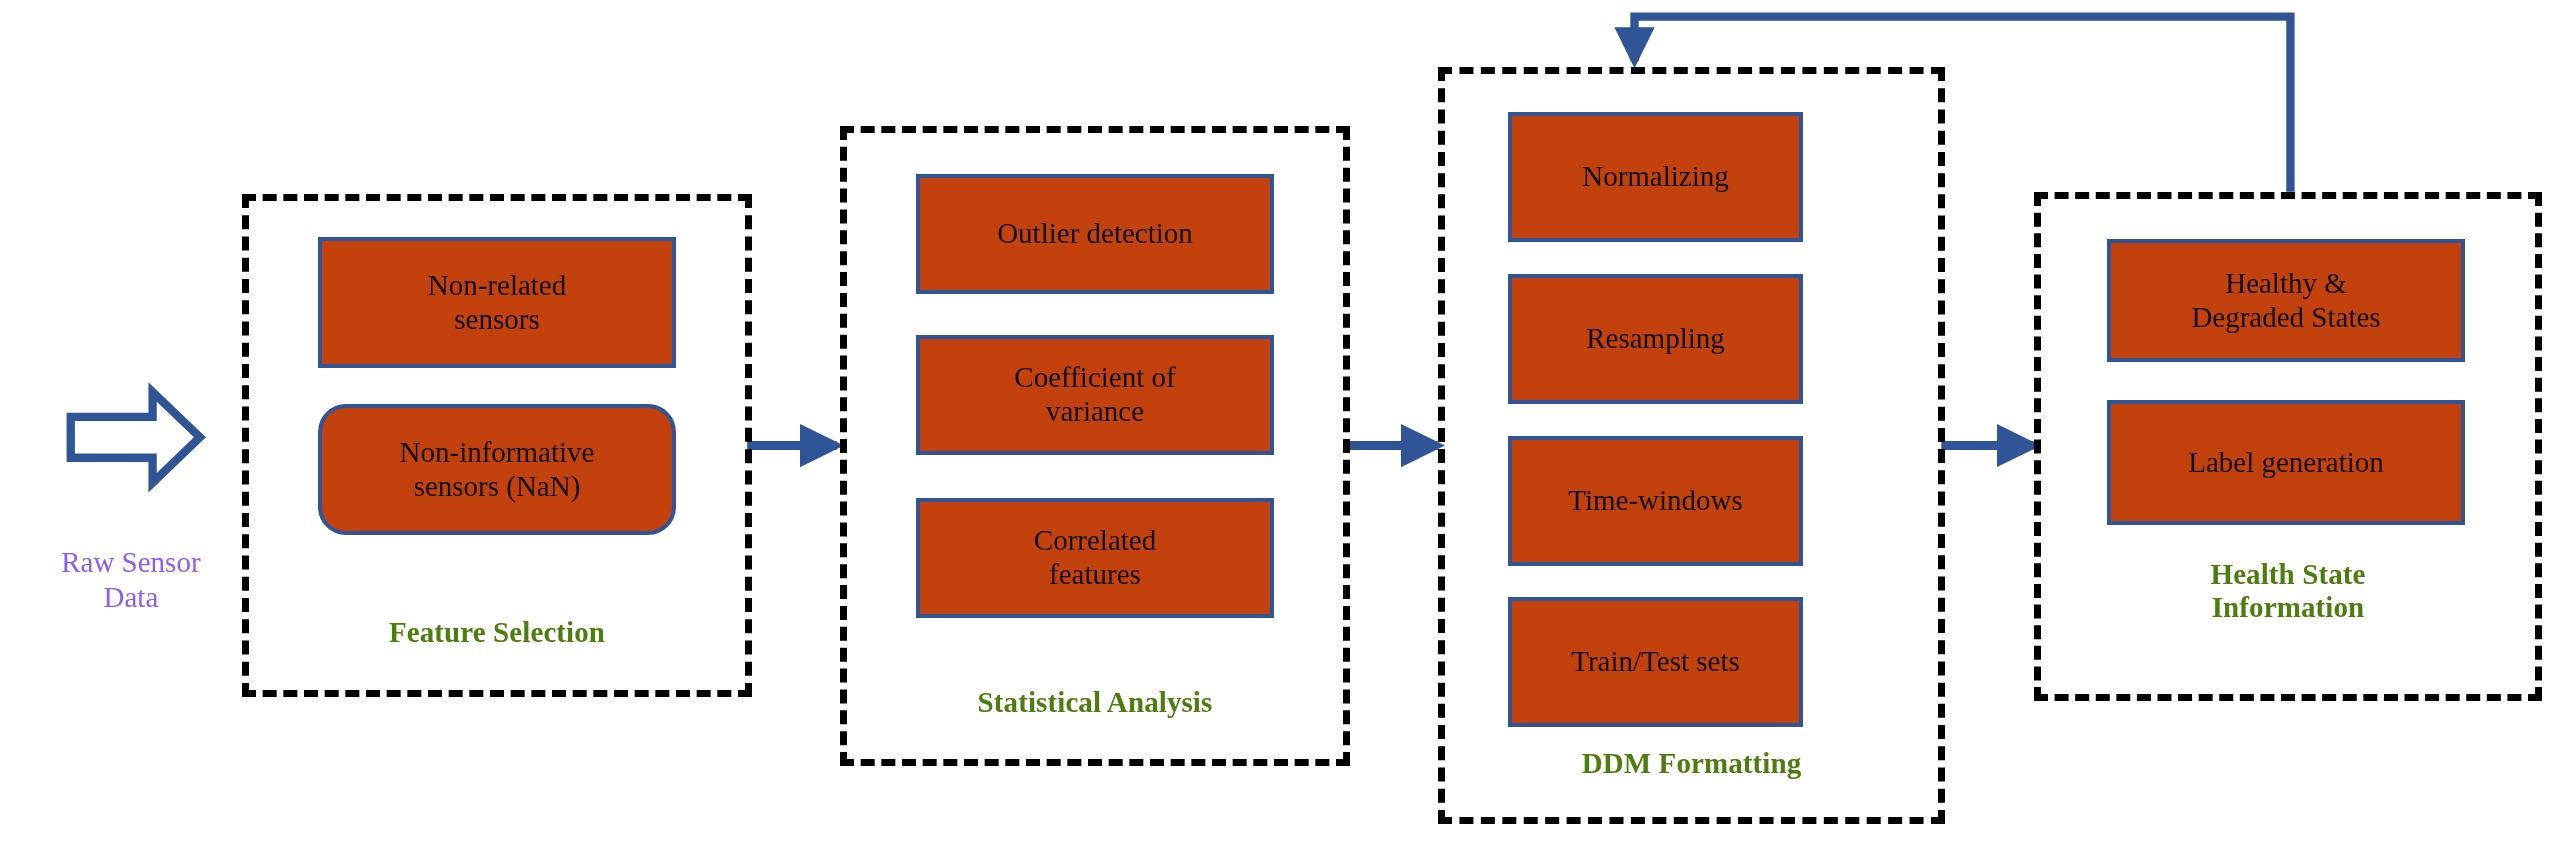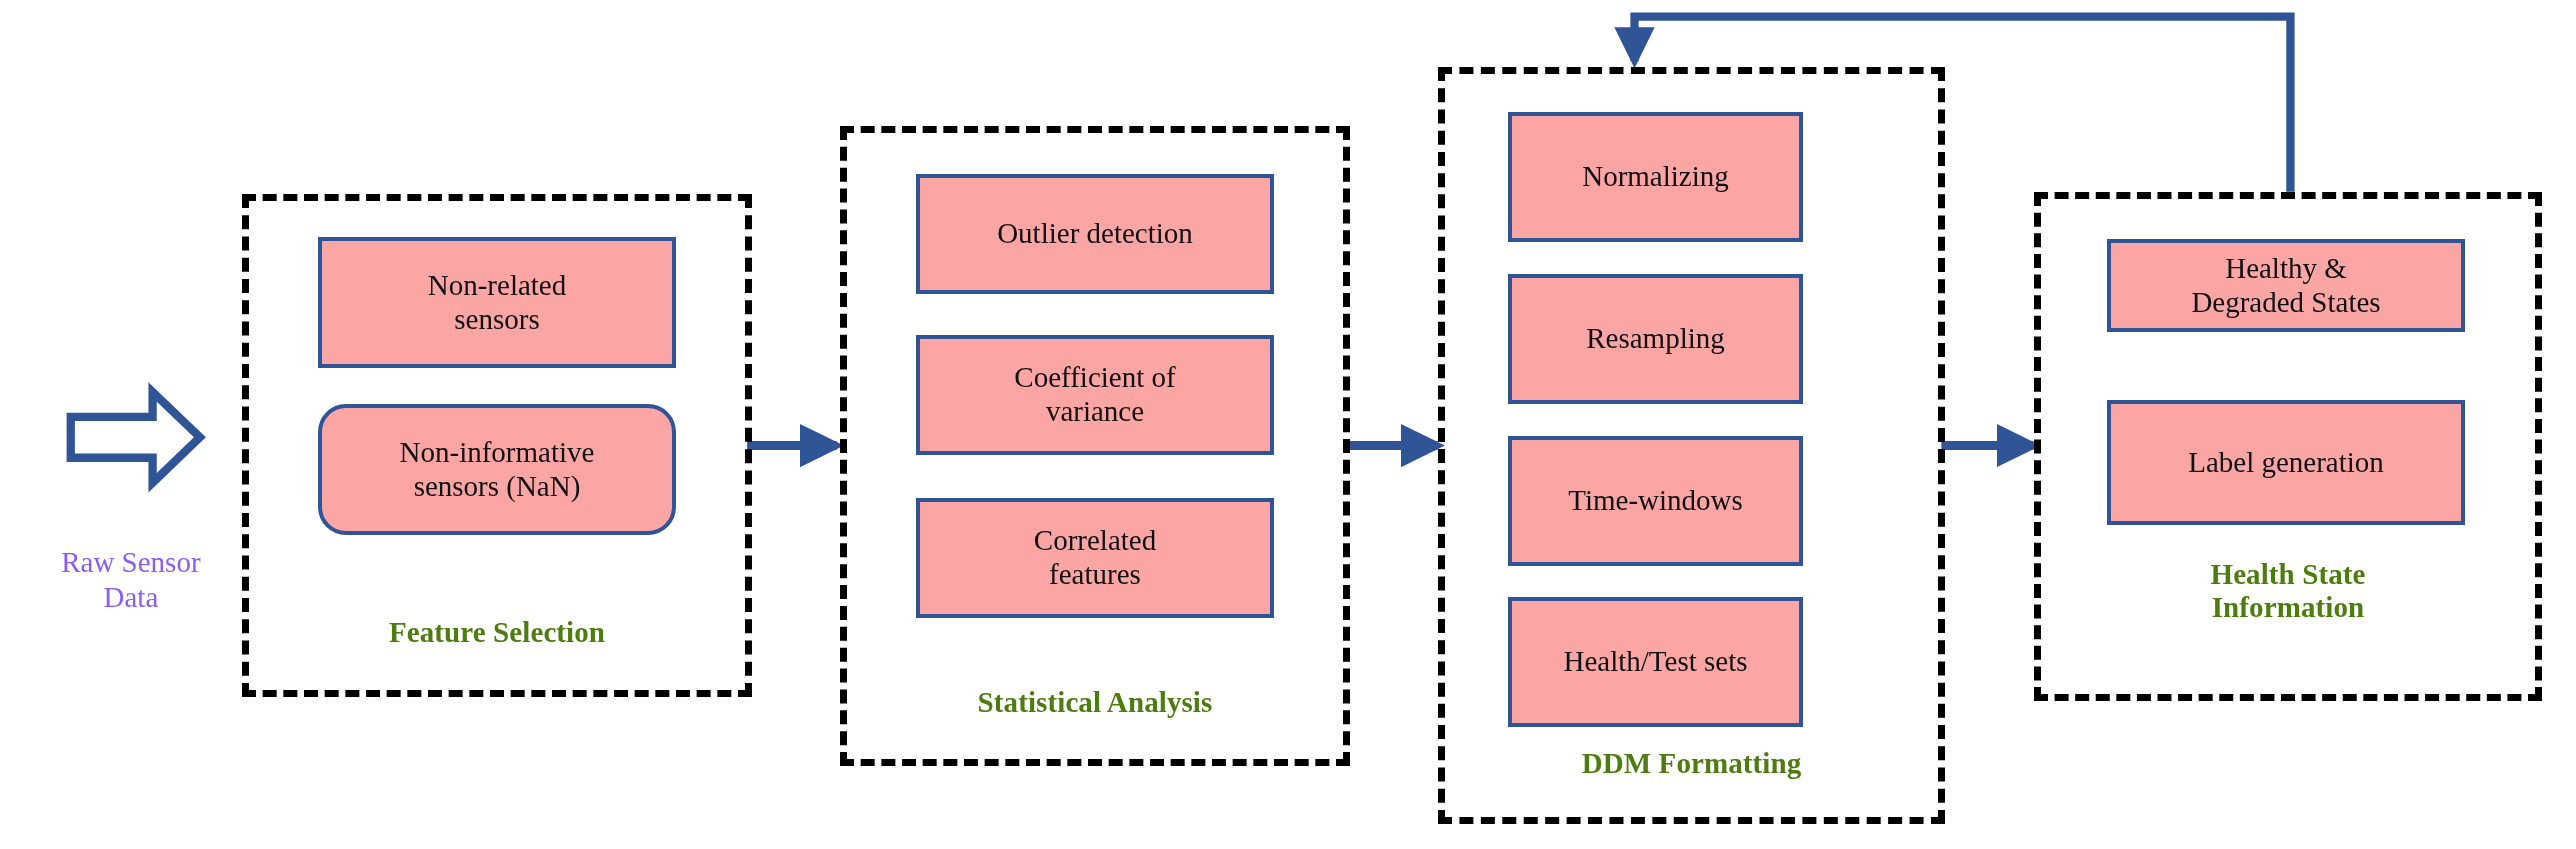--- a/index.html
+++ b/index.html
@@ -25,21 +25,21 @@
     box-sizing: border-box;
     border: 7px dashed #000000;
     background: transparent;
   }
 
   
   .item {
     position: absolute;
     box-sizing: border-box;
     border: 4.5px solid #2f5597;
-    background: #fca5a5;
+    background: #c2410c;
     display: flex;
     align-items: center;
     justify-content: center;
     text-align: center;
     line-height: 1.16;
     font-size: 29px;
     color: #111111;
     padding: 1.3px 6.4px;
   }
   .item .txt { display: block; }
@@ -152,28 +152,28 @@
 
   <div class="item" style="left:1508px; top:274px; width:295px; height:130px;">
     <span class="txt">Resampling</span>
   </div>
 
   <div class="item" style="left:1508px; top:436px; width:295px; height:130px;">
     <span class="txt">Time-windows</span>
   </div>
 
   <div class="item" style="left:1508px; top:597px; width:295px; height:130px;">
-    <span class="txt">Health/Test sets</span>
+    <span class="txt">Train/Test sets</span>
   </div>
 
   <div class="caption" style="left:1438px; top:747px; width:507px;">DDM Formatting</div>
 
   <div class="stage" style="left:2034px; top:192px; width:508px; height:509px;"></div>
 
-  <div class="item" style="left:2107px; top:239px; width:358px; height:93px;">
+  <div class="item" style="left:2107px; top:239px; width:358px; height:123px;">
     <span class="txt">
       <span>Healthy &amp;</span><br>
       <span>Degraded States</span>
     </span>
   </div>
 
   <div class="item" style="left:2107px; top:400px; width:358px; height:125px;">
     <span class="txt">Label generation</span>
   </div>
 

